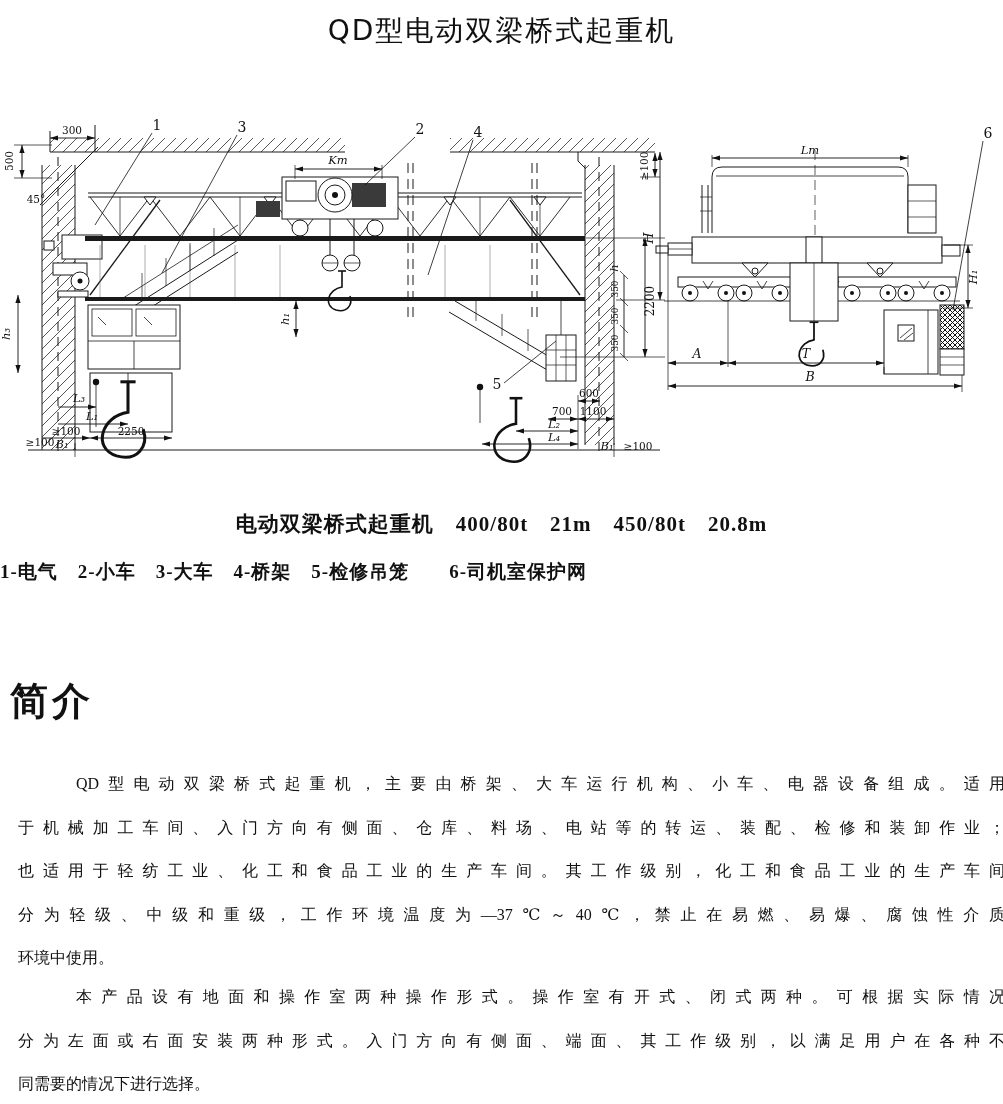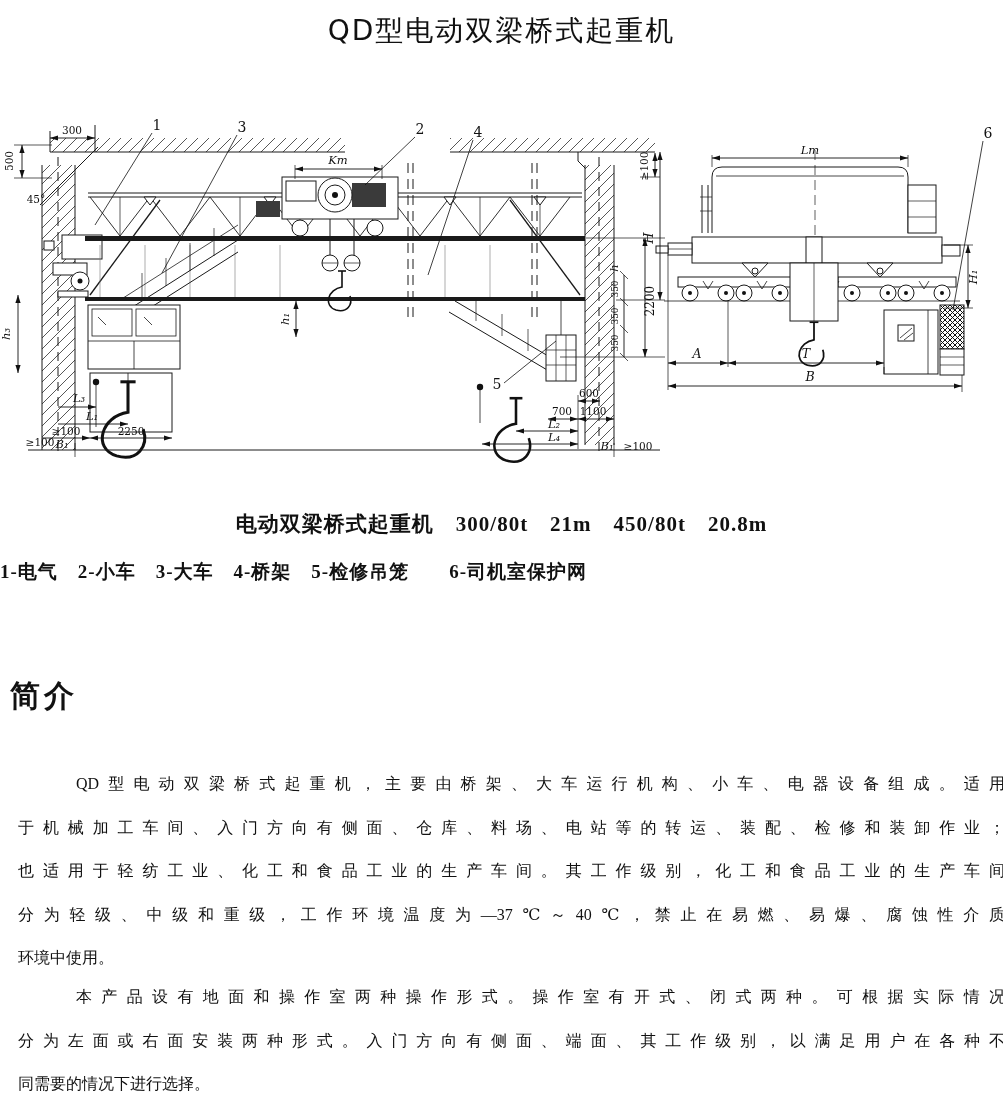--- a/index.html
+++ b/index.html
@@ -7,21 +7,21 @@
        font-family:"Liberation Serif","DejaVu Serif",serif;color:#111;overflow:hidden}
   .abs{position:absolute}
   .title{top:12px;left:0;width:100%;text-align:center;
          font-family:"DejaVu Sans","Liberation Sans",sans-serif;
          font-weight:normal;font-size:28px;letter-spacing:2px}
   .caption{top:510px;left:0;width:100%;text-align:center;font-weight:bold;
            font-size:21px;white-space:pre;letter-spacing:1px}
   .legend{top:559px;left:0;width:100%;text-align:left;font-weight:bold;
           font-size:19px;white-space:pre;letter-spacing:1px}
   .intro{top:676px;left:10px;font-family:"DejaVu Sans","Liberation Sans",sans-serif;
-         font-weight:bold;font-size:30px;letter-spacing:4px}
+         font-weight:bold;font-size:38px;letter-spacing:4px}
   .para{left:18px;width:987px;font-size:16px}
   #p1{top:762px}
   #p2{top:975px}
   .ln{height:43.5px;line-height:43.5px;text-align:justify;text-align-last:justify;
       text-justify:inter-character;overflow:hidden;white-space:nowrap}
   .ln.first{text-indent:58px}
   .ln.last{text-align-last:left}
   svg{position:absolute;top:105px;left:0}
   .dn{font-family:"DejaVu Serif",serif;font-size:10.5px;fill:#111}
   .ds{font-family:"DejaVu Serif",serif;font-size:9px;fill:#111}
@@ -355,21 +355,21 @@
     <text class="ds" x="618" y="238" transform="rotate(-90 618 238)">350</text>
     <text class="dn" x="654" y="196" transform="rotate(-90 654 196)" style="font-size:12px">2200</text>
     <text class="di" x="810" y="49">Lт</text>
     <text class="di" x="977" y="172" transform="rotate(-90 977 172)">H₁</text>
     <text class="di" x="697" y="253" style="font-size:12.5px">A</text>
     <text class="di" x="806" y="253" style="font-size:12.5px">T</text>
     <text class="di" x="810" y="276" style="font-size:12.5px">B</text>
   </g>
 </svg>
 
-<div class="abs caption">电动双梁桥式起重机　300/80t　21m　450/80t　20.8m</div>
+<div class="abs caption">电动双梁桥式起重机　400/80t　21m　450/80t　20.8m</div>
 <div class="abs legend">1-电气　2-小车　3-大车　4-桥架　5-检修吊笼　　6-司机室保护网</div>
 <div class="abs intro">简介</div>
 
 <div class="abs para" id="p1">
   <div class="ln first">QD型电动双梁桥式起重机，主要由桥架、大车运行机构、小车、电器设备组成。适用</div>
   <div class="ln">于机械加工车间、入门方向有侧面、仓库、料场、电站等的转运、装配、检修和装卸作业；</div>
   <div class="ln">也适用于轻纺工业、化工和食品工业的生产车间。其工作级别，化工和食品工业的生产车间</div>
   <div class="ln">分为轻级、中级和重级，工作环境温度为—37℃～40℃，禁止在易燃、易爆、腐蚀性介质</div>
   <div class="ln last">环境中使用。</div>
 </div>

